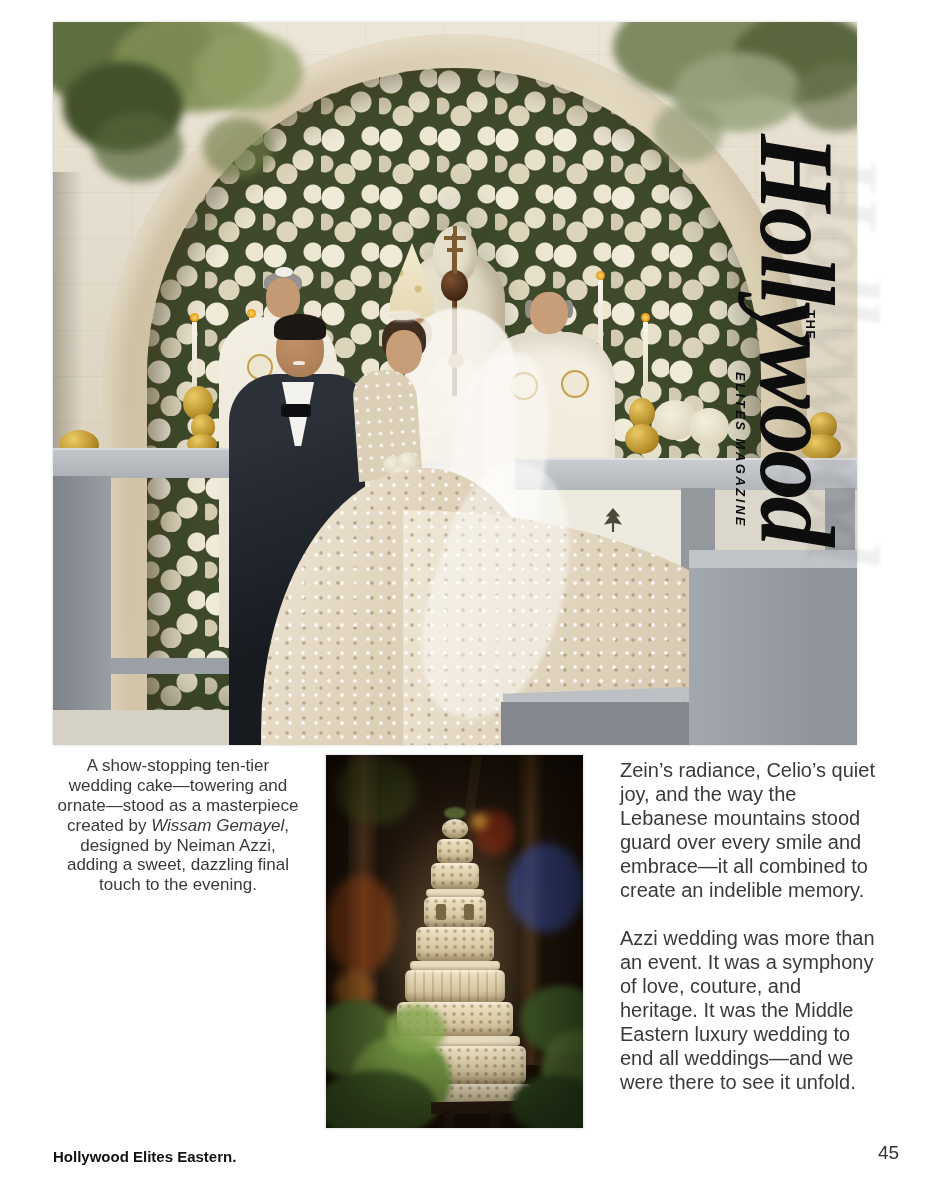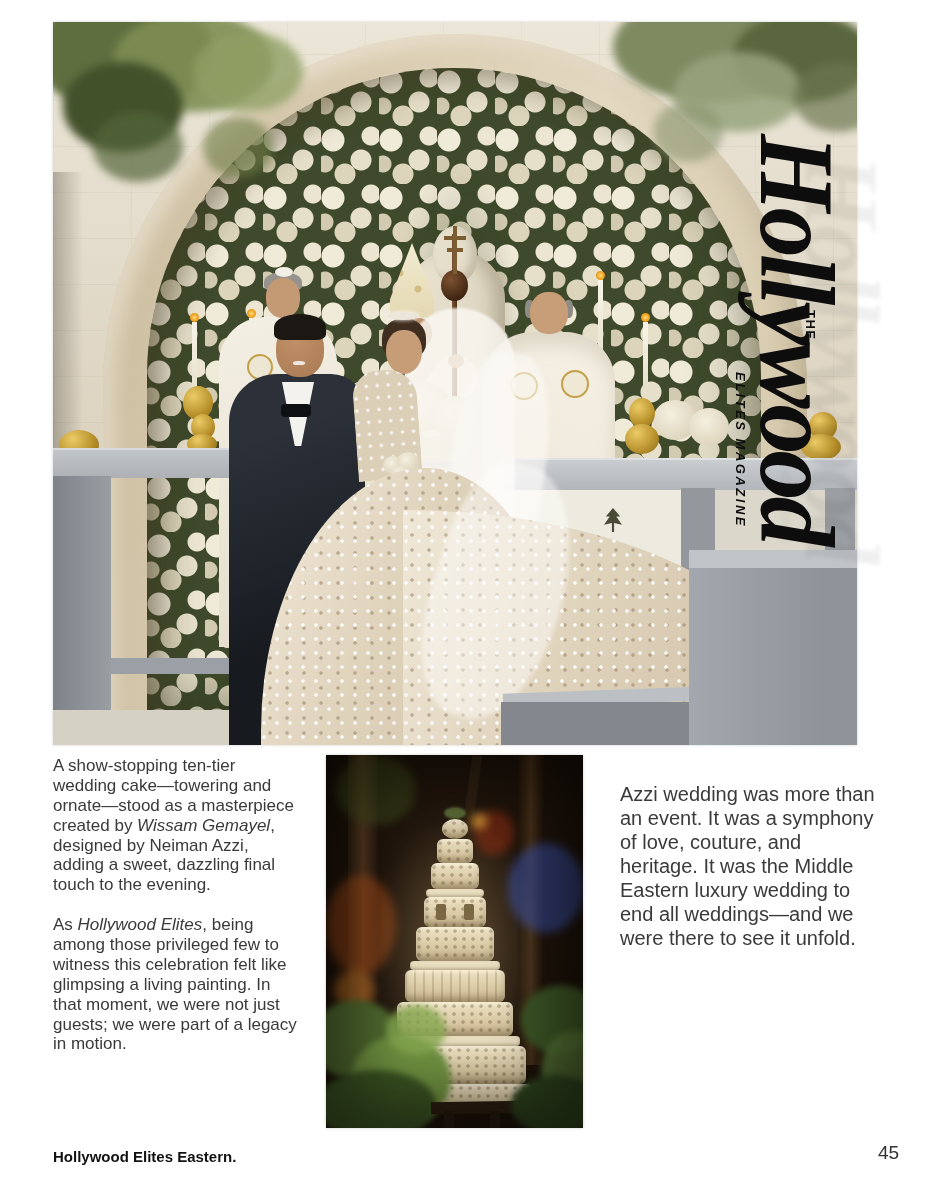--- a/index.html
+++ b/index.html
@@ -178,21 +178,21 @@
   .t7{width:142px;height:38px;} .t8{width:156px;height:26px;}
   .win{position:absolute;width:10px;height:16px;border-radius:2px;background:#7a6845;top:7px;}
   .win-l{left:12px;} .win-r{right:12px;}
   .rail-bar{left:105px;top:346px;width:152px;height:12px;background:#2b1d12;transform:rotate(-1deg);}
   .post{position:absolute;width:10px;height:30px;background:#241810;top:356px;}
   .post1{left:118px;} .post2{left:164px;} .post3{left:210px;}
   .cake-vignette{left:0;top:0;width:257px;height:373px;box-shadow:inset 0 0 60px 30px rgba(5,3,2,.5);}
 
   
   .col-left{position:absolute;left:53px;top:756px;width:250px;color:#3a3a3a;
-    font-size:17px;line-height:1.17;}
+    font-size:17px;line-height:1.17;text-align:center;}
   .col-left p{margin:0;}
   .col-left .heading{margin:22px 0 0 0;font-size:17.5px;font-weight:bold;color:#222;line-height:1.2;}
   .col-left .p2{margin-top:20px;}
   .col-right{position:absolute;left:620px;top:758px;width:256px;color:#3a3a3a;
     font-size:20px;line-height:1.2;}
   .col-right p{margin:0;}
   .col-right .p2{margin-top:24px;}
 
   
   .footer-name{position:absolute;left:53px;top:1148px;font-size:15px;font-weight:bold;color:#121212;}
@@ -325,21 +325,20 @@
   </div>
 
   <div class="logo-rot">
     <div class="logo-name">Hollywood</div>
     <div class="logo-the">THE</div>
     <div class="logo-sub">ELITES MAGAZINE</div>
   </div>
 
   <div class="col-left">
     <p><span>A show-stopping ten-tier wedding cake—towering and ornate—stood as a masterpiece created by </span><span style="font-style: italic;">Wissam Gemayel</span><span>, designed by Neiman Azzi, adding a sweet, dazzling final touch to the evening.</span></p>
-    <p class="p2"><span>As </span><span style="font-style: italic;">Hollywood Elites</span><span>, being among those privileged few to witness this celebration felt like glimpsing a living painting. In that moment, we were not just guests; we were part of a legacy in motion.</span></p>
   </div>
 
   <div class="cake-photo">
     <div class="cp trunk1"></div>
     <div class="cp trunk3"></div>
     <div class="cp trunk2"></div>
     <div class="glow" style="left:10px;top:0;width:80px;height:70px;background:#44531f;opacity:.5;"></div>
     <div class="glow" style="left:0;top:120px;width:70px;height:100px;background:#c2571c;opacity:.45;"></div>
     <div class="glow" style="left:8px;top:215px;width:40px;height:40px;background:#d27c28;opacity:.55;"></div>
     <div class="glow" style="left:148px;top:55px;width:40px;height:45px;background:#8a2c12;opacity:.6;"></div>
@@ -374,19 +373,20 @@
     <div class="post post1"></div>
     <div class="post post2"></div>
     <div class="post post3"></div>
     <div class="leafblob" style="left:195px;top:230px;width:80px;height:70px;background:#3c5626;filter:blur(3px);"></div>
     <div class="leafblob" style="left:215px;top:275px;width:70px;height:80px;background:#567536;opacity:.85;filter:blur(3px);"></div>
     <div class="leafblob" style="left:185px;top:320px;width:90px;height:60px;background:#2c421d;filter:blur(3px);"></div>
     <div class="cp cake-vignette"></div>
   </div>
 
   <div class="col-right">
+    <p>Zein’s radiance, Celio’s quiet joy, and the way the Lebanese mountains stood guard over every smile and embrace—it all combined to create an indelible memory.</p>
     <p class="p2">Azzi wedding was more than an event. It was a symphony of love, couture, and heritage. It was the Middle Eastern luxury wedding to end all weddings—and we were there to see it unfold.</p>
   </div>
 
   <div class="footer-name">Hollywood Elites Eastern.</div>
   <div class="page-number">45</div>
 
 </div>
 
 </body></html>

